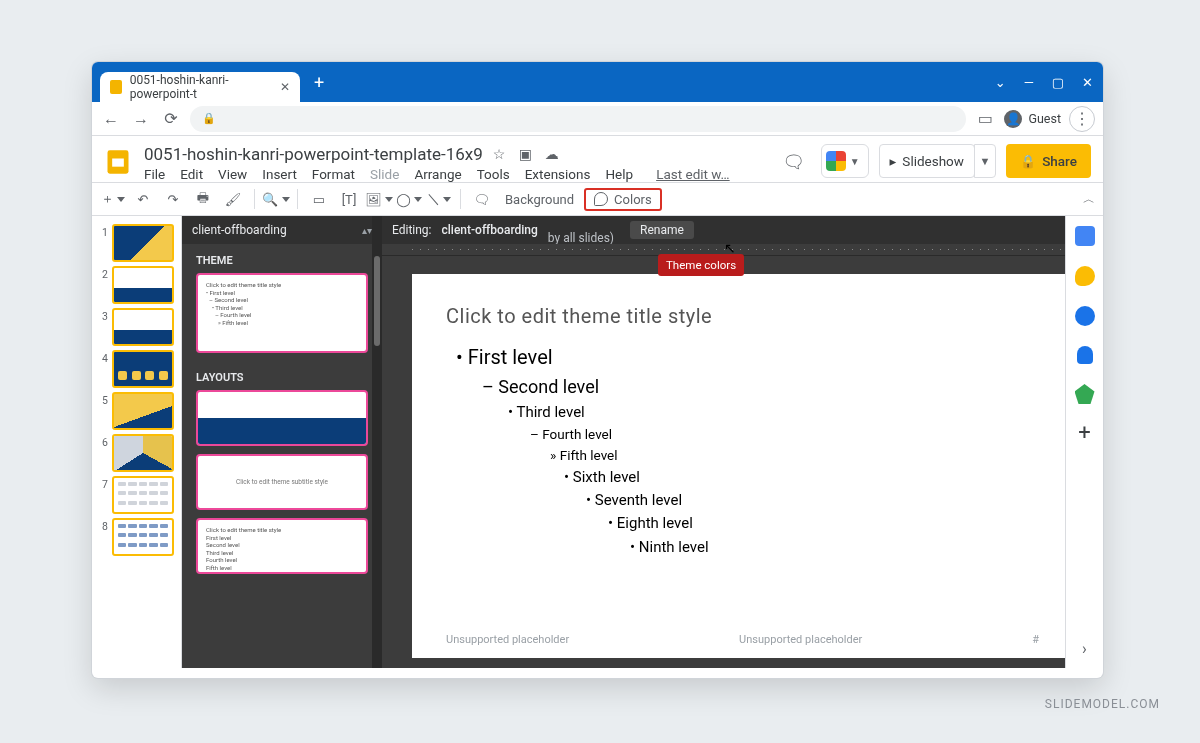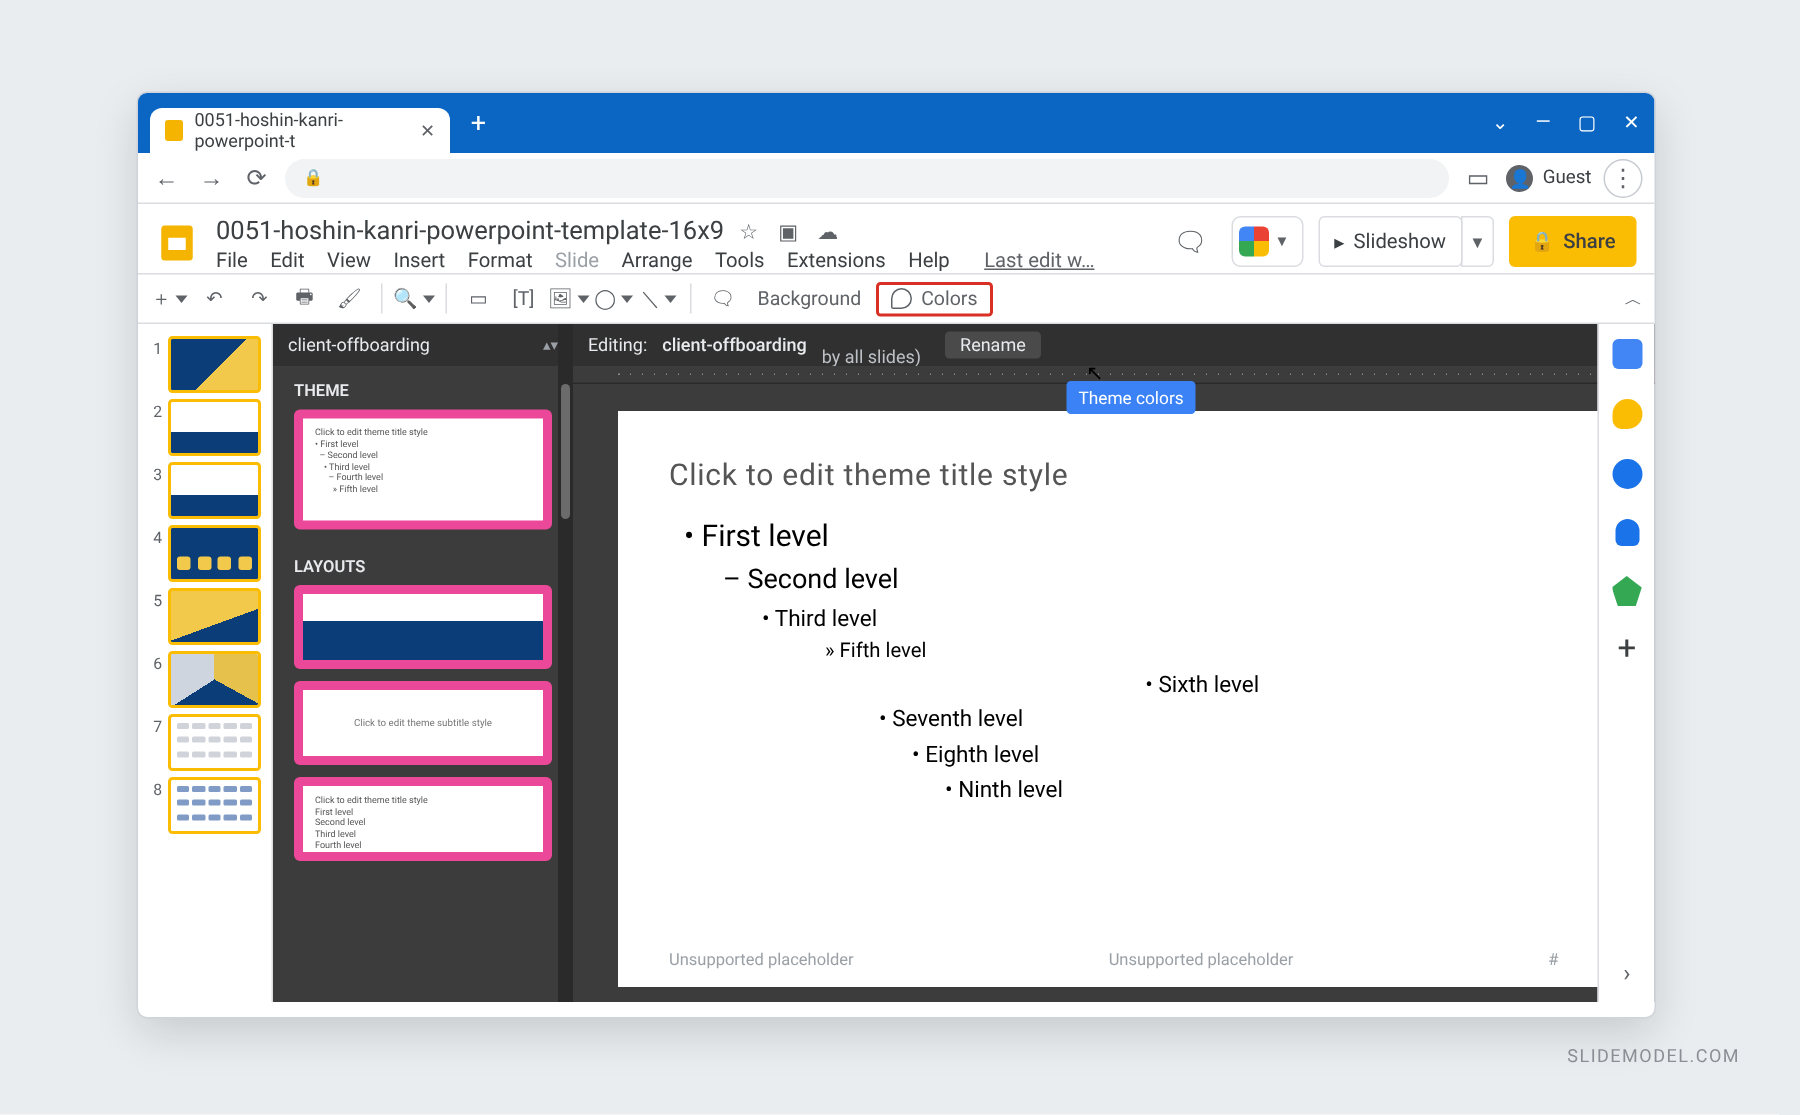--- a/index.html
+++ b/index.html
@@ -40,21 +40,21 @@
   .share { background: #fbbc04; border: none; font-weight: 500; display:flex;align-items:center;gap:6px; height:34px; padding:0 14px; border-radius:4px; font-size:13.5px; color:#3c4043;}
   .share .lockico{font-size:13px;}
   .toolbar { height: 34px; border-top: 1px solid #dadce0; border-bottom: 1px solid #dadce0; display: flex; align-items: center; padding: 0 8px; gap: 4px; font-size: 13px; color: #5f6368; }
   .tool { width: 26px; height: 26px; display: flex; align-items: center; justify-content: center; border-radius:3px; }
   .tool .tri { width:0;height:0;border-left:4px solid transparent;border-right:4px solid transparent;border-top:5px solid #5f6368; margin-left:3px;}
   .sep { width:1px; height:20px; background:#dadce0; margin:0 4px;}
   .bglab { font-size: 13px; color: #5f6368; padding: 0 6px; }
   .colors-btn { display: flex; align-items: center; gap: 6px; padding: 2px 8px; border: 2px solid #d93025; border-radius: 3px; color:#5f6368; position:relative;}
   .palette { width:14px; height:14px; border:1.5px solid #5f6368; border-radius:50% 50% 50% 10%; position:relative;}
   .toolbar .chev-up { margin-left:auto; font-size:12px; color:#5f6368; }
-  .tooltip { position:absolute; top: 192px; left: 619px; background:#3b82f6; color:#fff; font-size:11.5px; padding:4px 8px; border-radius:3px; white-space:nowrap; z-index:50;}
+  .tooltip { position:absolute; top: 192px; left: 566px; background:#b91c1c; color:#fff; font-size:11.5px; padding:4px 8px; border-radius:3px; white-space:nowrap; z-index:50;}
   .workarea { position: relative; height: calc(100% - 40px - 34px - 56px - 34px); display:flex; }
   .left-rail { width: 90px; background:#fff; border-right:1px solid #dadce0; overflow:hidden; padding-top:6px;}
   .thumb-row{ display:flex; align-items:flex-start; gap:4px; padding:2px 6px;}
   .thumb-row .num{ font-size:10.5px; color:#5f6368; width:10px; text-align:right; padding-top:2px;}
   .thumb { width:62px; height:38px; border:2px solid #fbbc04; border-radius:3px; background:#fff; overflow:hidden; position:relative;}
   .t1{ background: linear-gradient(135deg,#0b3d78 55%, #f3c94b 55%);}
   .t2,.t3{ background:#fff;}
   .t2::after,.t3::after{content:"";position:absolute;bottom:0;left:0;right:0;height:14px;background:#0b3d78;}
   .dots{position:absolute;bottom:2px;left:6px;right:6px;display:flex;justify-content:space-between;}
   .dots i{width:8px;height:8px;border-radius:50%;background:#f3c94b;display:block;}
@@ -65,21 +65,21 @@
   .t6{ background:#f3f3f3;}
   .t6::before{content:"";position:absolute;inset:0;background:conic-gradient(#e6c24d 0 33%, #0b3d78 0 66%, #cfd5de 0);}    
   .t7,.t8{ background:#fff;}
   .t7 .grid,.t8 .grid{position:absolute;inset:4px;display:grid;grid-template-columns:repeat(5,1fr);gap:2px;}
   .t7 .grid i,.t8 .grid i{background:#d0d4da;display:block;height:4px;border-radius:1px;}
   .t8 .grid i{background:#7f9bc6;}
   .theme-panel { width: 200px; background:#3c3c3c; position:relative;}
   .theme-hdr { height:28px; background:#303030; color:#e8eaed; font-size:12px; display:flex; align-items:center; padding:0 10px; justify-content:space-between;}
   .theme-hdr .tri{ color:#9aa0a6; font-size:10px;}
   .sect-lab { font-size:11px; font-weight:600; color:#e8eaed; padding:10px 14px 6px;}
-  .tp-thumb { margin:0 14px 8px; border:6px solid #ec4899; border-radius:4px; background:#fff; height:80px; position:relative; overflow:hidden;}
+  .tp-thumb { margin:0 14px 8px; border:2px solid #ec4899; border-radius:4px; background:#fff; height:80px; position:relative; overflow:hidden;}
   .tp-thumb.small{height:56px;}
   .tp-lines{ position:absolute; left:8px; top:6px; font-size:6px; color:#555; line-height:1.25;}
   .tp-layout-blue{ background:#fff;}
   .tp-layout-blue::after{content:"";position:absolute;bottom:0;left:0;right:0;height:26px;background:#0b3d78;}
   .tp-center{ position:absolute; inset:0; display:flex;align-items:center;justify-content:center; font-size:6.5px; color:#777;}
   .tp-scroll{position:absolute; top:0; right:0; width:10px; bottom:0; background:#2a2a2a;}
   .tp-scroll::before{content:"";position:absolute;top:40px;left:2px;width:6px;height:90px;background:#6b6b6b;border-radius:3px;}
   .editor { flex:1; background:#3c3c3c; position:relative; display:flex; flex-direction:column;}
   .editor-hdr{ height:28px; background:#303030; color:#e8eaed; font-size:12px; display:flex; align-items:center; padding:0 10px; gap:10px;}
   .editor-hdr .strong{ font-weight:500;}
@@ -90,21 +90,21 @@
   .ruler::before{content:"";position:absolute;left:30px;right:30px;top:5px;height:1px;background:repeating-linear-gradient(90deg,#8c8c8c 0 1px, transparent 1px 8px);}
   .canvas-wrap{ flex:1; padding:18px 30px 10px; }
   .canvas{ background:#fff; width:100%; height:100%; padding:30px 34px 10px; position:relative;}
   .cv-title{ font-size:20px; color:#555; letter-spacing:.5px; margin-bottom:14px;}
   .bul{ color:#000; font-size:18px; line-height:1.55;}
   .l1{font-size:20px; padding-left:10px;}
   .l2{font-size:18px; padding-left:36px;}
   .l3{font-size:15px; padding-left:62px;}
   .l4{font-size:13.5px; padding-left:84px;}
   .l5{font-size:13.5px; padding-left:104px;}
-  .l6{font-size:15px; padding-left:118px;text-align:center;}
+  .l6{font-size:15px; padding-left:118px;}
   .l7{font-size:15px; padding-left:140px;}
   .l8{font-size:15px; padding-left:162px;}
   .l9{font-size:15px; padding-left:184px;}
   .ph-row{ position:absolute; bottom:12px; left:34px; right:34px; display:flex; justify-content:space-between; font-size:11px; color:#9aa0a6;}
   .right-rail{ position:absolute; top:0; right:0; width:38px; bottom:0; background:#fff; border-left:1px solid #dadce0; display:flex; flex-direction:column; align-items:center; gap:20px; padding-top:10px;}
   .right-rail .ric{ width:20px; height:20px; border-radius:4px;}
   .ric.cal{ background:#4285f4;}
   .ric.keep{ background:#fbbc04; border-radius:50% 50% 50% 6px;}
   .ric.tasks{ background:#1a73e8; border-radius:50%;}
   .ric.ppl{ background:#1a73e8; width:16px;height:18px; border-radius:8px 8px 4px 4px;}
@@ -352,20 +352,21 @@
         <span class="rename">Rename</span>
         <span class="closex">✕</span>
       </div>
       <div class="ruler"></div>
       <div class="canvas-wrap">
         <div class="canvas">
           <div class="cv-title">Click to edit theme title style</div>
           <div class="bul l1">• First level</div>
           <div class="bul l2">– Second level</div>
           <div class="bul l3">• Third level</div>
+          <div class="bul l4">– Fourth level</div>
           <div class="&gt;bul l5" style="color:#000;font-size:13.5px;padding-left:104px;line-height:1.55;">» Fifth level</div>
           <div class="bul l6">• Sixth level</div>
           <div class="bul l7">• Seventh level</div>
           <div class="bul l8">• Eighth level</div>
           <div class="bul l9">• Ninth level</div>
           <div class="ph-row">
             <span>Unsupported placeholder</span>
             <span>Unsupported placeholder</span>
             <span>#</span>
           </div>

